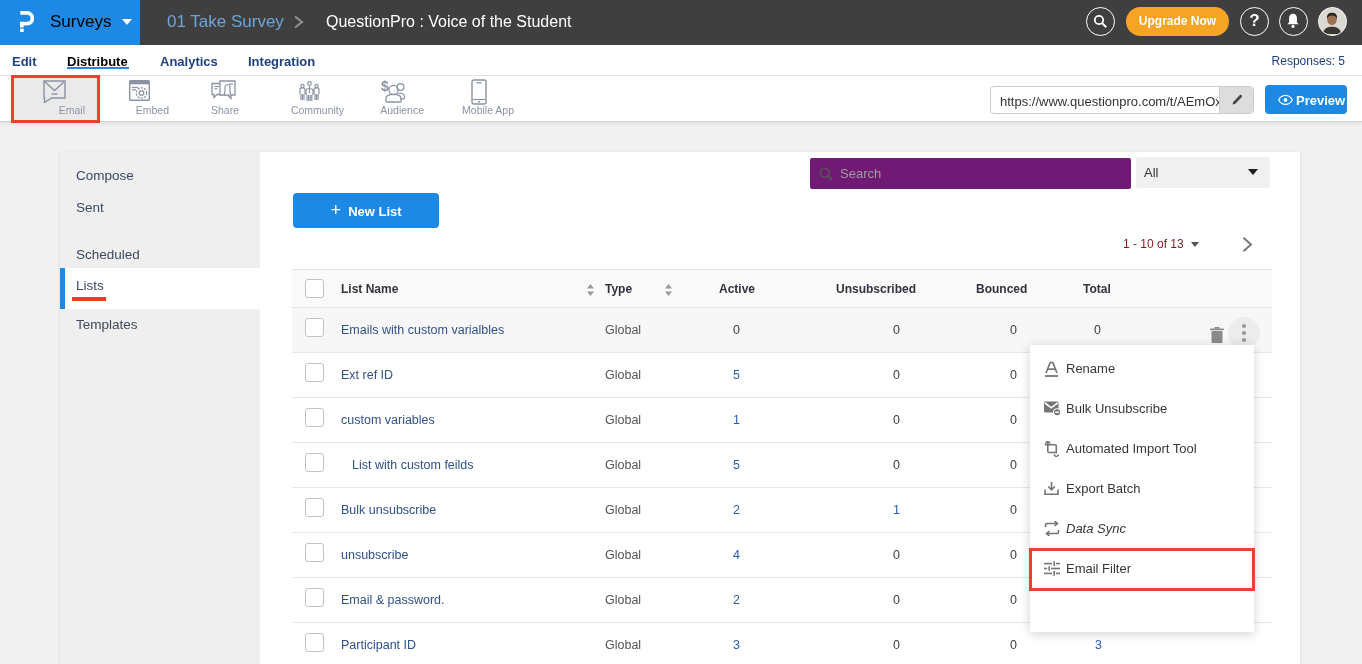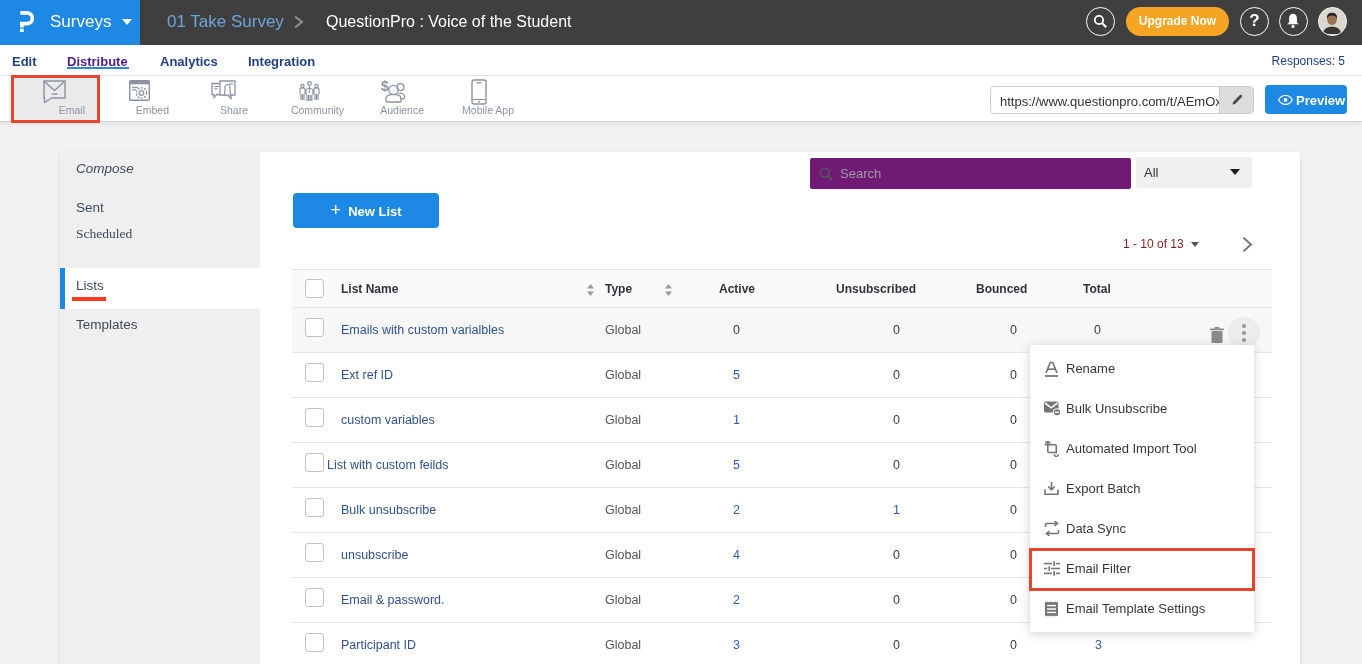--- a/index.html
+++ b/index.html
@@ -1,45 +1,45 @@
 <!DOCTYPE html>
 <html><head>
 <meta charset="utf-8">
 <style>
 * { margin:0; padding:0; box-sizing:border-box; }
 html,body { width:1362px; height:664px; overflow:hidden; font-family:"Liberation Sans", sans-serif; background:#f1f1f1; }
 .topbar { position:absolute; left:0; top:0; width:1362px; height:45px; background:#3f3f3f; }
 .logoblock { position:absolute; left:0; top:0; width:140px; height:45px; background:#1e88e5; }
-.surveys { position:absolute; left:50px; top:12px; color:#ffffff; font-size:17px; }
+.surveys { position:absolute; left:50px; top:12px; color:#000000; font-size:17px; }
 .surv-caret { position:absolute; left:122px; top:19px; width:0; height:0; border-left:5.5px solid transparent; border-right:5.5px solid transparent; border-top:6.5px solid #fff; }
 .bc1 { position:absolute; left:167px; top:12px; color:#6fa4d8; font-size:17px; }
 .bc2 { position:absolute; left:326px; top:13px; color:#fff; font-size:16px; }
 .circ-btn { position:absolute; top:7px; width:29px; height:29px; border:1.5px solid #fff; border-radius:50%; }
 .upgrade { position:absolute; left:1126px; top:7px; width:103px; height:29px; background:#f5a423; border-radius:15px; color:#fff; font-size:12px; font-weight:bold; text-align:center; line-height:29px; }
 .navrow { position:absolute; left:0; top:45px; width:1362px; height:31px; background:#fff; border-bottom:1px solid #e5e5e5; }
 .nav-item { position:absolute; top:9px; font-size:13px; font-weight:bold; color:#21417f; }
-.nav-item.active { color:#4c1d95; }
+.nav-item.active { color:#000000; }
 .nav-underline { position:absolute; left:67px; top:22px; width:62px; height:1.5px; background:#2e86e0; }
 .responses { position:absolute; right:17px; top:9px; font-size:12px; color:#21417f; }
 .toolbar { position:absolute; left:0; top:76px; width:1362px; height:46px; background:#fff; border-bottom:1px solid #d5d5d5; box-shadow:0 2px 4px rgba(0,0,0,0.07); }
 .tool-label { position:absolute; top:28px; text-align:right; color:#8b93a2; font-size:10.5px; }
 .email-sel { position:absolute; left:11px; top:-1px; width:89px; height:48px; background:#eaeaea; border:3.5px solid #e8432d; }
 .urlbox { position:absolute; left:990px; top:86px; width:264px; height:28px; background:#fff; border:1px solid #ccc; border-radius:4px; overflow:hidden; }
 .urltext { position:absolute; left:9px; top:7px; font-size:13px; color:#333; white-space:nowrap; }
 .pencilbox { position:absolute; right:0; top:0; width:34px; height:26px; background:#ddd; border-left:1px solid #ccc; }
 .preview { position:absolute; left:1265px; top:85px; width:82px; height:29px; background:#1e88e5; border-radius:4px; color:#fff; font-size:13px; font-weight:bold; }
 .card { position:absolute; left:60px; top:152px; width:1240px; height:520px; background:#fff; box-shadow:0 1px 3px rgba(0,0,0,0.12); }
 .sidebar { position:absolute; left:0; top:0; width:200px; height:520px; background:#efefef; }
 .side-item { position:absolute; left:16px; font-size:13.5px; color:#3e4a5b; }
 .side-sel { position:absolute; left:0; top:116px; width:200px; height:41px; background:#fff; border-left:5px solid #1e88e5; }
 .red-underline { position:absolute; left:12px; top:145px; width:34px; height:4px; background:#f63a1e; }
 .newlist { position:absolute; left:233px; top:41px; width:146px; height:35px; background:#1e88e5; border-radius:4px; color:#fff; text-align:center; line-height:35px; font-size:13px; font-weight:bold; }
 .searchbox { position:absolute; left:750px; top:6px; width:321px; height:31px; background:#701a75; border-radius:2px; }
 .searchph { position:absolute; left:30px; top:8px; color:#9e9e9e; font-size:13px; }
-.allbox { position:absolute; left:1076px; top:5px; width:116px; height:31px; background:#f0f0f0; border-radius:2px; }
+.allbox { position:absolute; left:1076px; top:5px; width:134px; height:31px; background:#f0f0f0; border-radius:2px; }
 .pag { position:absolute; left:1063px; top:85px; color:#7f1d1d; font-size:12px; }
 .pag-caret { position:absolute; left:1131px; top:90px; width:0; height:0; border-left:4.5px solid transparent; border-right:4.5px solid transparent; border-top:5.5px solid #555; }
 .table { position:absolute; left:232px; top:117px; width:980px; }
 .thead { position:relative; height:39px; background:#fafafa; border-top:1px solid #e3e3e3; border-bottom:1px solid #e3e3e3; font-weight:bold; color:#32323c; font-size:12px; }
 .trow { position:relative; height:45px; border-bottom:1px solid #e7e7e7; font-size:12.5px; }
 .cell { position:absolute; top:0; line-height:45px; }
 .thead .cell { line-height:38px; }
 .cb { position:absolute; left:13px; top:10px; width:19px; height:19px; border:1px solid #c3c3c3; border-radius:3px; background:#fff; }
 .lname { color:#30518a; }
 .glob { color:#555; }
@@ -118,21 +118,21 @@
   </svg>
   <div class="tool-label" style="left:109px;width:60px;">Embed</div>
   <svg style="position:absolute;left:211px;top:4px;" width="25" height="23" viewBox="0 0 25 23">
     <path d="M1 3.5 H13 V14.5 H6 L3 17.5 V14.5 H1 Z" fill="#fff" stroke="#8b93a2" stroke-width="1.3"></path>
     <line x1="3.5" y1="6.5" x2="8" y2="6.5" stroke="#8b93a2" stroke-width="1.2"></line>
     <line x1="3.5" y1="8.8" x2="6.5" y2="8.8" stroke="#8b93a2" stroke-width="1.2"></line>
     <path d="M9 1 H24 V15 H20 V18.5 L16.5 15 H9 Z" fill="#fff" stroke="#8b93a2" stroke-width="1.3"></path>
     <line x1="18" y1="4" x2="22" y2="4" stroke="#8b93a2" stroke-width="1.2"></line>
     <path d="M13.5 15 C13.5 11.5 14.5 10.5 14 8.5 C13.6 7 14.5 4.5 16.5 4.5 C18.5 4.5 19.4 7 19 8.5 C18.5 10.5 19.5 11.5 19.5 15 Z" fill="#fff" stroke="#8b93a2" stroke-width="1.2"></path>
   </svg>
-  <div class="tool-label" style="left:188px;width:60px;">Share</div>
+  <div class="tool-label" style="left:179px;width:60px;">Share</div>
   <svg style="position:absolute;left:299px;top:5px;" width="21" height="21" viewBox="0 0 21 21">
     <g fill="none" stroke="#8b93a2" stroke-width="1.2">
       <circle cx="10.5" cy="2.5" r="1.8"></circle>
       <line x1="10.5" y1="4.5" x2="10.5" y2="12"></line>
       <circle cx="3.5" cy="5" r="1.6"></circle>
       <circle cx="17.5" cy="5" r="1.6"></circle>
       <path d="M1 13 V8.5 C1 7.3 2 6.8 3.5 6.8 C5 6.8 6 7.3 6 8.5 V13"></path>
       <path d="M15 13 V8.5 C15 7.3 16 6.8 17.5 6.8 C19 6.8 20 7.3 20 8.5 V13"></path>
       <path d="M7 14 V9.5 C7 8 8.5 7.5 10.5 7.5 C12.5 7.5 14 8 14 9.5 V14"></path>
       <line x1="2" y1="13" x2="2" y2="19"></line>
@@ -176,23 +176,23 @@
 </div>
 <div class="preview">
   <svg style="position:absolute;left:13px;top:10px;" width="15" height="10" viewBox="0 0 15 10">
     <path d="M7.5 0.5 C4 0.5 1.6 3.1 0.7 4.9 C1.6 6.7 4 9.3 7.5 9.3 C11 9.3 13.4 6.7 14.3 4.9 C13.4 3.1 11 0.5 7.5 0.5 Z" fill="none" stroke="#fff" stroke-width="1.2"></path>
     <circle cx="7.5" cy="4.9" r="1.9" fill="#fff"></circle>
   </svg>
   <span style="position:absolute;left:31px;top:8px;">Preview</span>
 </div>
 <div class="card">
   <div class="sidebar">
-    <div class="side-item" style="top:9px;font-style:italic;">Compose</div>
+    <div class="side-item" style="top:16px;">Compose</div>
     <div class="side-item" style="top:48px;">Sent</div>
-    <div class="side-item" style="top:74px;font-family:Liberation Serif, serif;">Scheduled</div>
+    <div class="side-item" style="top:95px;">Scheduled</div>
     <div class="side-sel"></div>
     <div class="side-item" style="top:126px;">Lists</div>
     <div class="red-underline"></div>
     <div class="side-item" style="top:165px;">Templates</div>
   </div>
   <div class="newlist"><span style="font-weight:normal;font-size:18px;">+</span>&nbsp;&nbsp;New List</div>
   <div class="searchbox">
     <svg style="position:absolute;left:9px;top:9px;" width="14" height="14" viewBox="0 0 14 14">
         <circle cx="5.7" cy="5.7" r="4.4" fill="none" stroke="#555" stroke-width="1.6"></circle>
         <line x1="9" y1="9" x2="13" y2="13" stroke="#555" stroke-width="1.8"></line>
@@ -256,21 +256,21 @@
     <div class="trow">
       <div class="cb"></div>
       <div class="cell lname" style="left:49px;">custom variables</div>
       <div class="cell glob" style="left:313px;">Global</div>
       <div class="cell numl" style="left:441px;">1</div>
       <div class="cell num0" style="left:601px;">0</div>
       <div class="cell num0" style="left:718px;">0</div>
     </div>
     <div class="trow">
       <div class="cb"></div>
-      <div class="cell lname" style="left:35px;">List with custom feilds</div>
+      <div class="cell lname" style="left:60px;">List with custom feilds</div>
       <div class="cell glob" style="left:313px;">Global</div>
       <div class="cell numl" style="left:441px;">5</div>
       <div class="cell num0" style="left:601px;">0</div>
       <div class="cell num0" style="left:718px;">0</div>
     </div>
     <div class="trow">
       <div class="cb"></div>
       <div class="cell lname" style="left:49px;">Bulk unsubscribe</div>
       <div class="cell glob" style="left:313px;">Global</div>
       <div class="cell numl" style="left:441px;">2</div>
@@ -331,21 +331,21 @@
     </svg>
     <span class="mtext">Automated Import Tool</span>
   </div>
   <div class="mitem" style="top:124px;">
     <svg class="micon" width="15" height="15" viewBox="0 0 15 15">
       <path d="M7.5 1 L7.5 8.5 M4.2 5.5 L7.5 8.8 L10.8 5.5" fill="none" stroke="#757575" stroke-width="1.6"></path>
       <path d="M1 8.5 L1 13.2 L14 13.2 L14 8.5" fill="none" stroke="#757575" stroke-width="1.6"></path>
     </svg>
     <span class="mtext">Export Batch</span>
   </div>
-  <div class="mitem" style="top:164px;">
+  <div class="mitem" style="top:164px;font-style:italic;">
     <svg class="micon" width="16" height="15" viewBox="0 0 16 15">
       <path d="M1.5 6 L1.5 3.8 C1.5 3 2 2.5 2.8 2.5 L13 2.5 M10.5 0 L13.5 2.5 L10.5 5" fill="none" stroke="#757575" stroke-width="1.6"></path>
       <path d="M14.5 9 L14.5 11.2 C14.5 12 14 12.5 13.2 12.5 L3 12.5 M5.5 10 L2.5 12.5 L5.5 15" fill="none" stroke="#757575" stroke-width="1.6"></path>
     </svg>
     <span class="mtext">Data Sync</span>
   </div>
   <div class="mitem" style="top:204px;">
     <svg class="micon" width="16" height="15" viewBox="0 0 16 15">
       <g stroke="#757575" stroke-width="1.6" fill="none">
         <line x1="0" y1="2.6" x2="8" y2="2.6"></line>
@@ -354,25 +354,14 @@
         <line x1="0" y1="7.5" x2="3" y2="7.5"></line>
           <line x1="7" y1="7.5" x2="16" y2="7.5"></line>
         <line x1="5.2" y1="5.2" x2="5.2" y2="9.8"></line>
         <line x1="0" y1="12.4" x2="8" y2="12.4"></line>
           <line x1="12" y1="12.4" x2="16" y2="12.4"></line>
         <line x1="10.2" y1="10.1" x2="10.2" y2="14.7"></line>
       </g>
     </svg>
     <span class="mtext">Email Filter</span>
   </div>
-  <div class="mitem" style="top:244px;">
-    <svg class="micon" width="15" height="16" viewBox="0 0 15 16">
-      <path d="M1 0.5 L2.3 1.5 L3.6 0.5 L4.9 1.5 L6.2 0.5 L7.5 1.5 L8.8 0.5 L10.1 1.5 L11.4 0.5 L12.7 1.5 L14 0.5 L14 15.5 L12.7 14.5 L11.4 15.5 L10.1 14.5 L8.8 15.5 L7.5 14.5 L6.2 15.5 L4.9 14.5 L3.6 15.5 L2.3 14.5 L1 15.5 Z" fill="#757575"></path>
-      <g stroke="#fff" stroke-width="1.5">
-        <line x1="3" y1="4.6" x2="12" y2="4.6"></line>
-        <line x1="3" y1="8" x2="12" y2="8"></line>
-        <line x1="3" y1="11.4" x2="12" y2="11.4"></line>
-      </g>
-    </svg>
-    <span class="mtext">Email Template Settings</span>
-  </div>
   <div class="redbox"></div>
 </div>
 
 </body></html>

